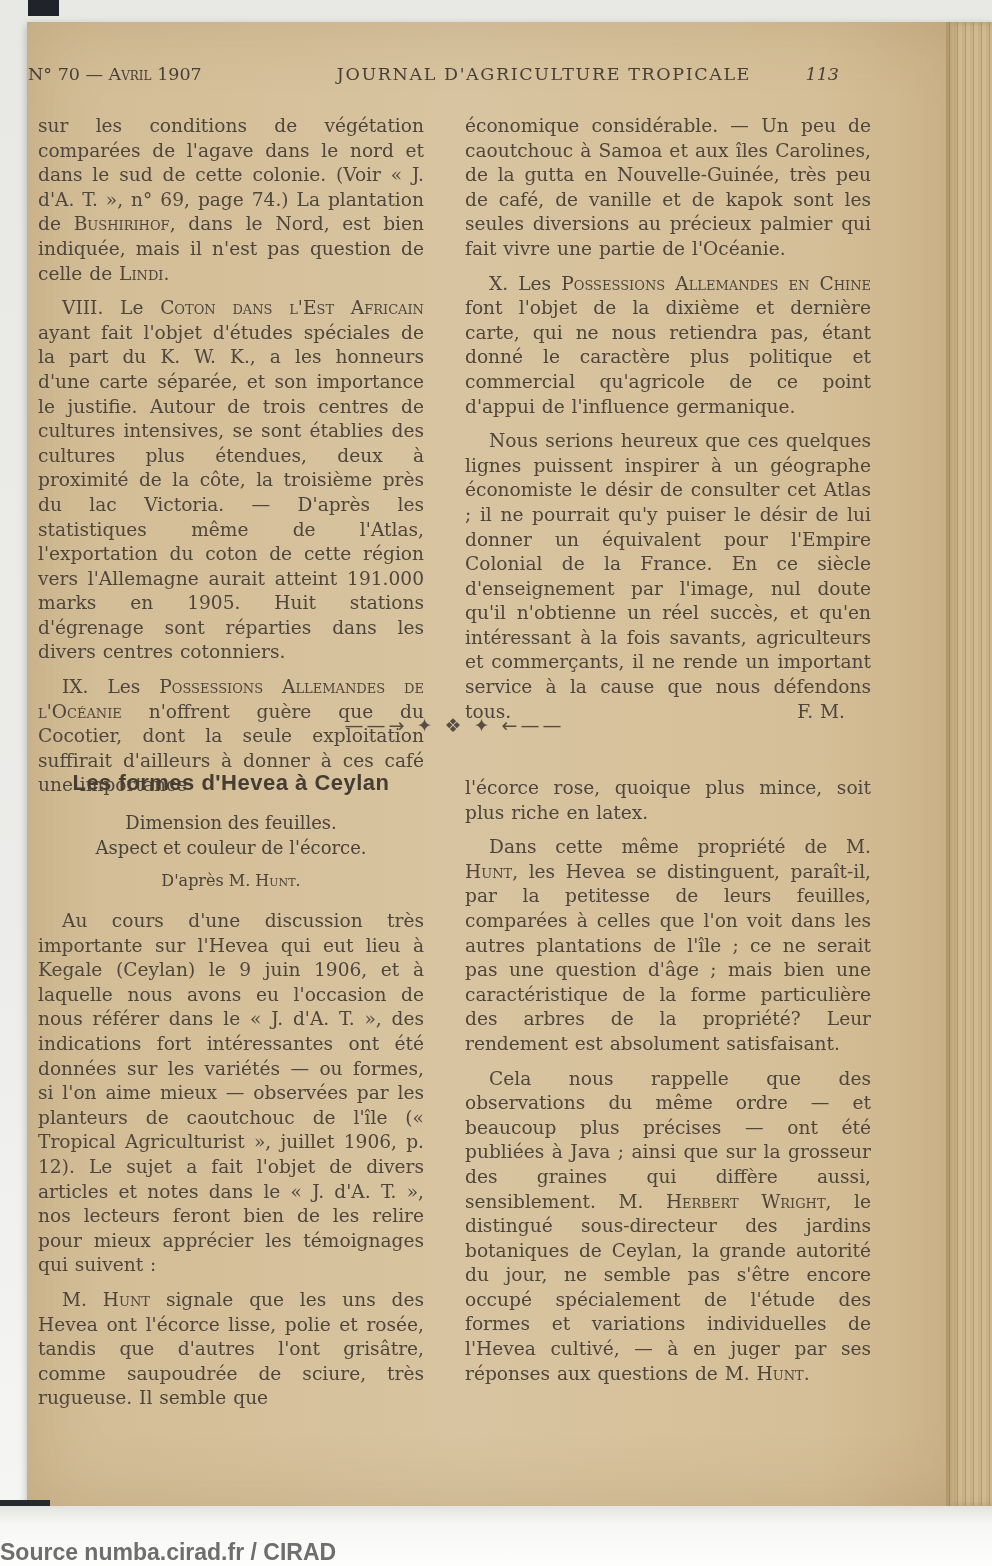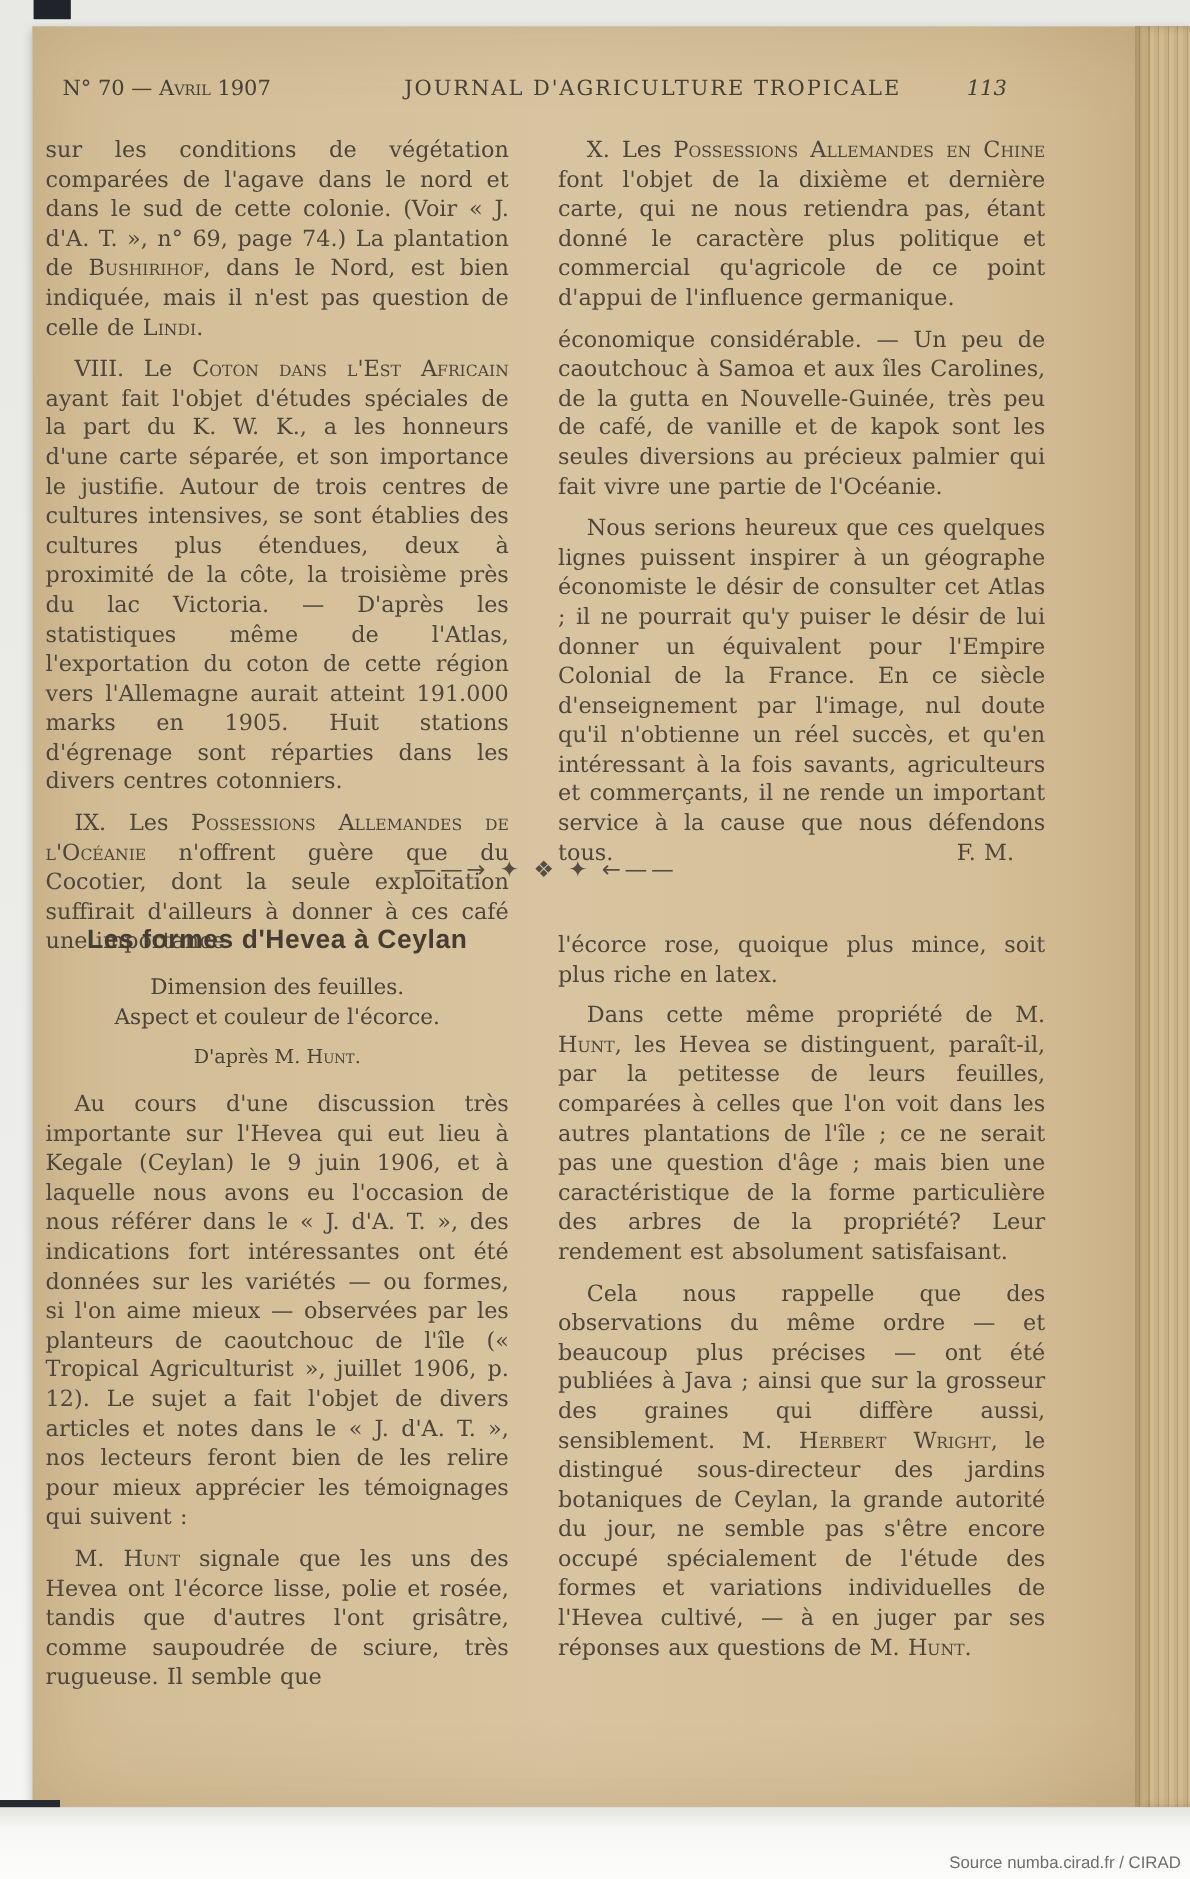--- a/index.html
+++ b/index.html
@@ -15,21 +15,21 @@
         background:repeating-linear-gradient(90deg,#c9b186 0 3px,#b69b6e 3px 4px,#d1ba8f 4px 8px);
         box-shadow:inset 6px 0 8px rgba(90,65,25,.25);}
   .clamp-top{position:absolute;left:28px;top:0;width:31px;height:16px;background:#202329;}
   .clamp-bottom{position:absolute;left:0;top:1500px;width:50px;height:40px;background:#26292e;}
   .scan-bottom{position:absolute;left:0;top:1506px;width:100%;height:60px;
         background:linear-gradient(180deg,#e3e3e0 0%,#f7f7f5 30%,#fdfdfc 100%);}
 
   
   .hdr{position:absolute;left:28px;top:64px;width:853px;display:flex;align-items:baseline;
        color:#474036;font-size:17.5px;}
-  .hdr-issue{width:250px;white-space:nowrap;padding-left:24px;}
+  .hdr-issue{width:250px;white-space:nowrap;}
   .hdr-title{flex:1;text-align:right;letter-spacing:1.6px;white-space:nowrap;}
   .hdr-page{width:130px;text-align:right;padding-right:42px;box-sizing:border-box;font-style:italic;}
 
   
   .cols{position:absolute;left:28px;width:853px;display:flex;gap:21px;}
   .article1{top:104px;}
   .article2{top:766px;}
   .col-l{width:406px;}
   .col-r{width:426px;}
   .para{margin:10px;font-size:18.6px;line-height:24.6px;color:#4e463c;
@@ -44,22 +44,22 @@
 
   
   .heading{margin:2px 0 0 0;text-align:center;}
   .h-title{font-family:"Liberation Sans",sans-serif;font-weight:bold;font-size:22px;
         color:#453d32;margin:4px 0 14px 0;letter-spacing:.5px;}
   .h-sub{font-size:18px;line-height:25px;color:#4a4339;}
   .h-byline{font-size:16px;color:#4a4339;margin:11px 0 19px 0;}
 
   
   .footer{position:absolute;left:0;bottom:0;width:100%;height:26px;
-        font-family:"Liberation Sans",sans-serif;font-size:14px;line-height:25px;
-        color:#6e6e6e;text-align:right;padding-right:8px;box-sizing:border-box;}
+        font-family:"Liberation Sans",sans-serif;font-size:23px;line-height:25px;
+        color:#6e6e6e;padding-right:8px;box-sizing:border-box;font-weight:bold;}
 </style>
 </head>
 <body>
 
 <div id="canvas">
 
   <div class="page">
     <div class="fore-edge"></div>
   </div>
 
@@ -73,22 +73,22 @@
     <div class="hdr-page">113</div>
   </div>
 
   <div class="cols article1">
     <div class="col-l">
         <p class="para"><span>sur les conditions de végétation comparées de l'agave dans le nord et dans le sud de cette colonie. (Voir « J. d'A. T. », n° 69, page 74.) La plantation de </span><span class="sc">Bushirihof</span><span>, dans le Nord, est bien indiquée, mais il n'est pas question de celle de </span><span class="sc">Lindi</span><span>.</span></p>
         <p class="para indent"><span>VIII. Le </span><span class="sc">Coton dans l'Est Africain</span><span> ayant fait l'objet d'études spéciales de la part du K. W. K., a les honneurs d'une carte séparée, et son importance le justifie. Autour de trois centres de cultures intensives, se sont établies des cultures plus étendues, deux à proximité de la côte, la troisième près du lac Victoria. — D'après les statistiques même de l'Atlas, l'exportation du coton de cette région vers l'Allemagne aurait atteint 191.000 marks en 1905. Huit stations d'égrenage sont réparties dans les divers centres cotonniers.</span></p>
         <p class="para indent"><span>IX. Les </span><span class="sc">Possessions Allemandes</span><span> </span><span class="sc">de l'Océanie</span><span> n'offrent guère que du Cocotier, dont la seule exploitation suffirait d'ailleurs à donner à ces café une importance</span></p>
       </div>
     <div class="col-r">
+        <p class="para"><span>économique considérable. — Un peu de caoutchouc à Samoa et aux îles Carolines, de la gutta en Nouvelle-Guinée, très peu de café, de vanille et de kapok sont les seules diversions au précieux palmier qui fait vivre une partie de l'Océanie.</span></p>
         <p class="para indent"><span>X. Les </span><span class="sc">Possessions Allemandes en Chine</span><span> font l'objet de la dixième et dernière carte, qui ne nous retiendra pas, étant donné le caractère plus politique et commercial qu'agricole de ce point d'appui de l'influence germanique.</span></p>
-        <p class="para"><span>économique considérable. — Un peu de caoutchouc à Samoa et aux îles Carolines, de la gutta en Nouvelle-Guinée, très peu de café, de vanille et de kapok sont les seules diversions au précieux palmier qui fait vivre une partie de l'Océanie.</span></p>
         <p class="para indent"><span>Nous serions heureux que ces quelques lignes puissent inspirer à un géographe économiste le désir de consulter cet Atlas ; il ne pourrait qu'y puiser le désir de lui donner un équivalent pour l'Empire Colonial de la France. En ce siècle d'enseignement par l'image, nul doute qu'il n'obtienne un réel succès, et qu'en intéressant à la fois savants, agriculteurs et commerçants, il ne rende un important service à la cause que nous défendons tous.</span><span class="sig">F. M.</span></p>
       </div>
   </div>
 
   <div class="ornament">——→ ✦ ❖ ✦ ←——</div>
 
   <div class="cols article2">
     <div class="col-l">
       <div class="heading">
         <div class="h-title">Les formes d'Hevea à Ceylan</div>

